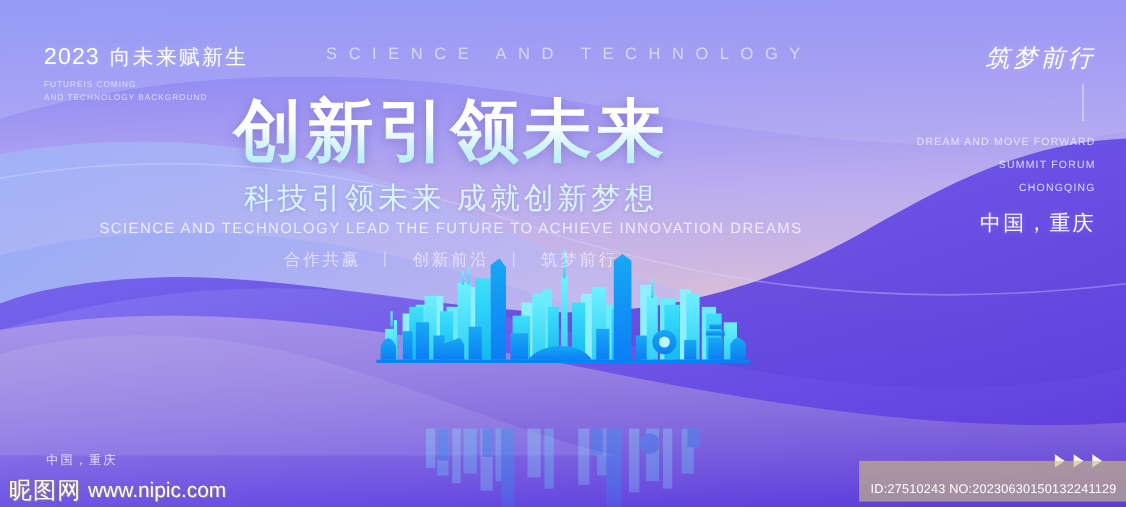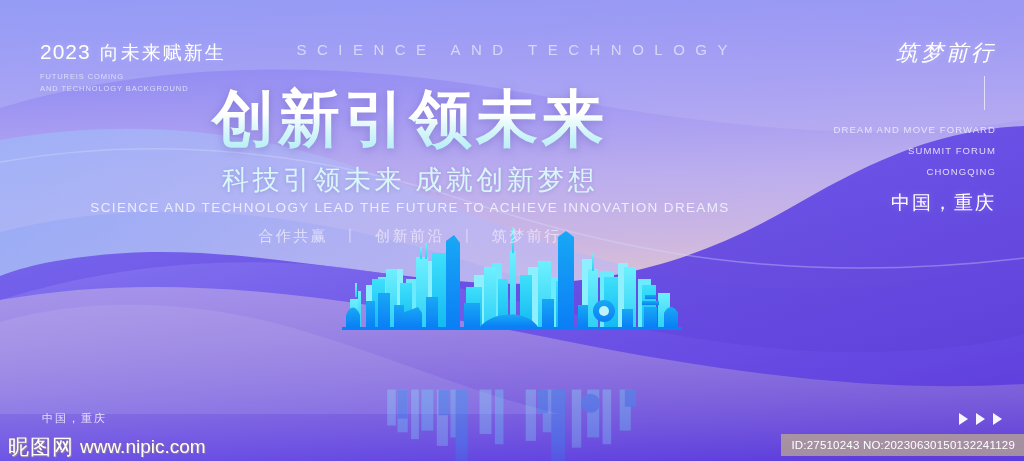--- a/index.html
+++ b/index.html
@@ -155,21 +155,21 @@
     font-weight:400;
   }
   .watermark .url {
     font-size:19px; color:#ffffff; letter-spacing:0px; line-height:1;
     text-shadow:0 0 2px rgba(140,120,60,.5), 1px 1px 0 rgba(190,170,110,.45);
   }
   .idbar {
     position:absolute; right:0; bottom:5px; z-index:8;
     background:rgba(205,190,128,.62);
     color:#ffffff; font-size:11.5px; letter-spacing:.2px;
-    padding:5px 9px 5px 10px;
+    padding:20px 9px 5px 10px;
     white-space:nowrap;
   }
 </style>
 </head>
 <body>
 
 <div id="poster">
 
   <div class="layer">
     <svg viewBox="0 0 1024 461" preserveAspectRatio="none" xmlns="http://www.w3.org/2000/svg">

